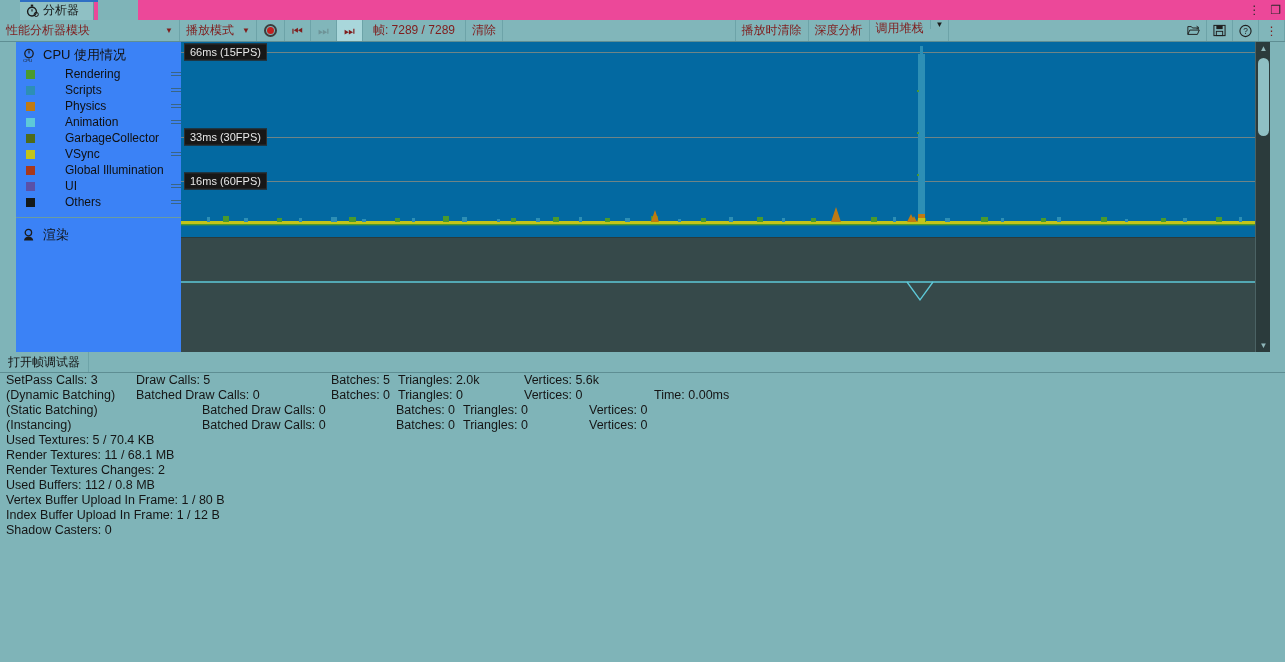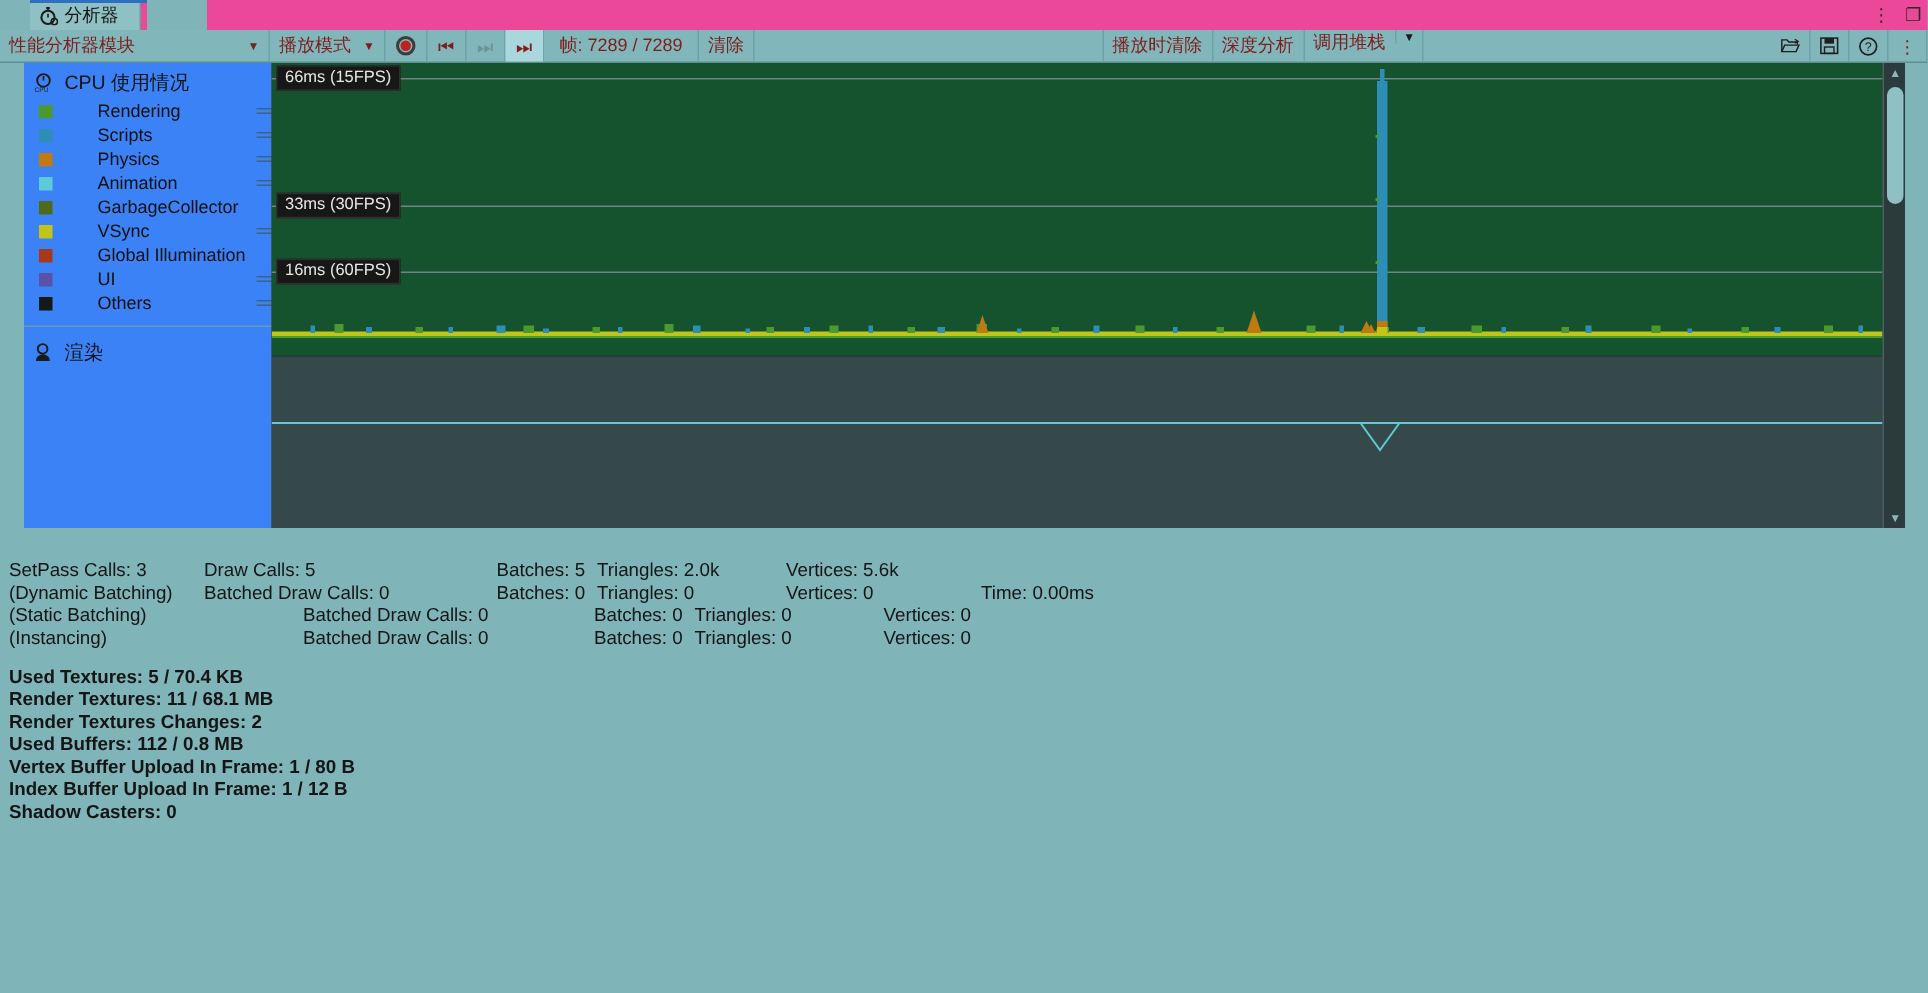--- a/index.html
+++ b/index.html
@@ -113,21 +113,21 @@
   }
 
   
   .charts {
     position: absolute; left: 181px; top: 0; width: 1089px; height: 310px;
     background: #2b3b3c;
     overflow: hidden;
   }
   .cpu-chart {
     position: absolute; left: 0; top: 0; width: 1089px; height: 195px;
-    background: #14532d;
+    background: #0369a1;
   }
   .render-chart {
     position: absolute; left: 0; top: 196px; width: 1089px; height: 114px;
     background: #36494a;
   }
   .gridline {
     position: absolute; left: 0; width: 1089px; height: 1px; background: #6f8486;
   }
   .grid-label {
     position: absolute; left: 3px;
@@ -164,21 +164,21 @@
     font-size: 12px; color: #131313;
   }
   .stats-panel {
     position: absolute; left: 0; top: 373px; width: 1285px; height: 289px;
     background: #7fb4b8;
     padding: 0 0 0 6px;
     font-size: 12.5px; color: #151515;
   }
   .srow { position: relative; height: 15px; white-space: nowrap; }
   .scol { position: absolute; top: 0; }
-  .slist { margin-top: 11px; font-weight: bold; }
+  .slist { margin-top: 0; }
   .slist div { height: 15px; }
 </style>
 </head>
 <body>
 
 <div class="app">
 
   <div class="titlebar">
     <div class="tab">
       <span class="tab-accent"></span>
@@ -458,20 +458,23 @@
       </div>
 
       <div class="vscroll">
         <div class="vs-arrow">▲</div>
         <div class="vs-thumb"></div>
         <div class="vs-arrow" style="position:absolute;bottom:0;left:0">▼</div>
       </div>
     </div>
   </div>
 
+  <div class="stats-toolbar">
+    <div class="fd-btn">打开帧调试器</div>
+  </div>
 
   <div class="stats-panel">
     <div class="srow">
       <span class="scol" style="left:0px">SetPass Calls: 3</span>
       <span class="scol" style="left:130px">Draw Calls: 5</span>
       <span class="scol" style="left:325px">Batches: 5</span>
       <span class="scol" style="left:392px">Triangles: 2.0k</span>
       <span class="scol" style="left:518px">Vertices: 5.6k</span>
     </div>
     <div class="srow">

